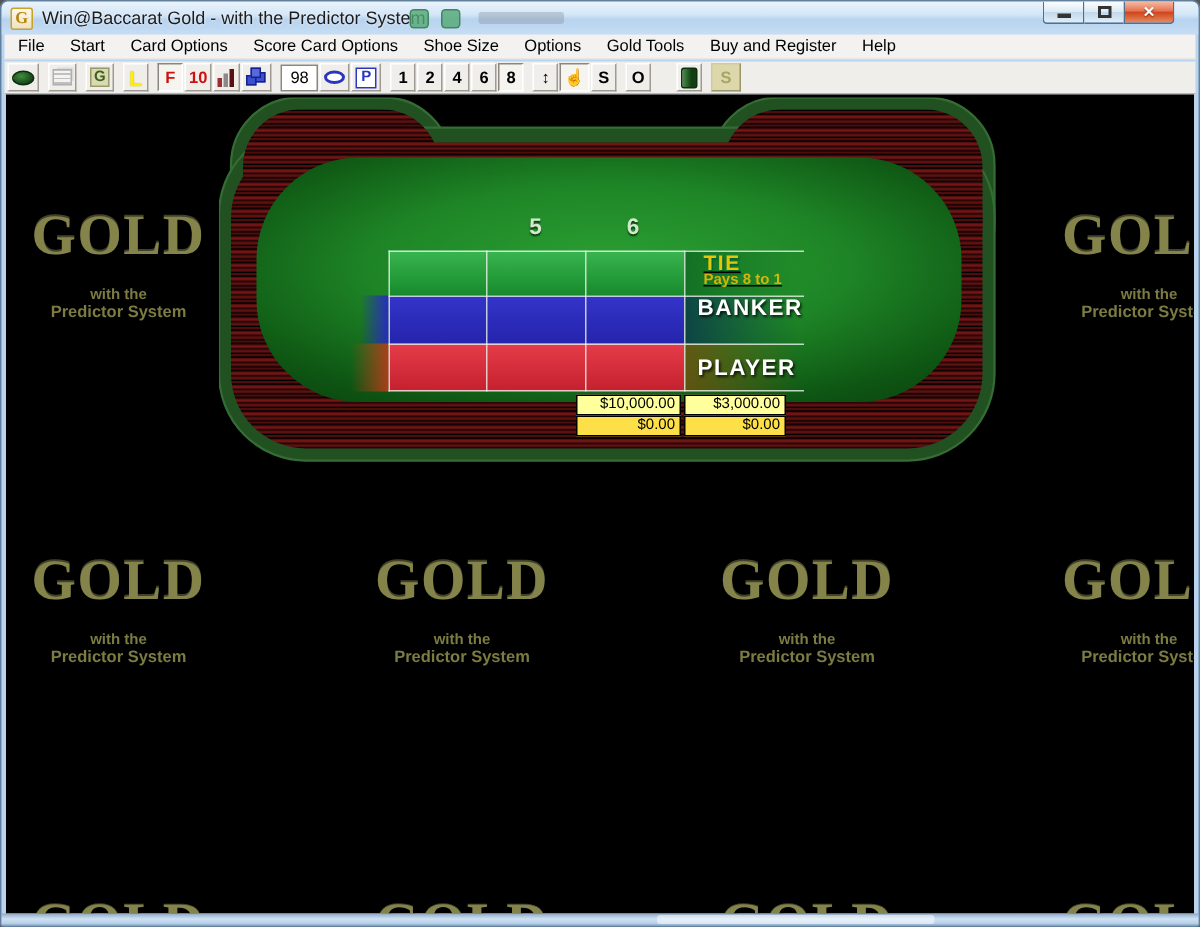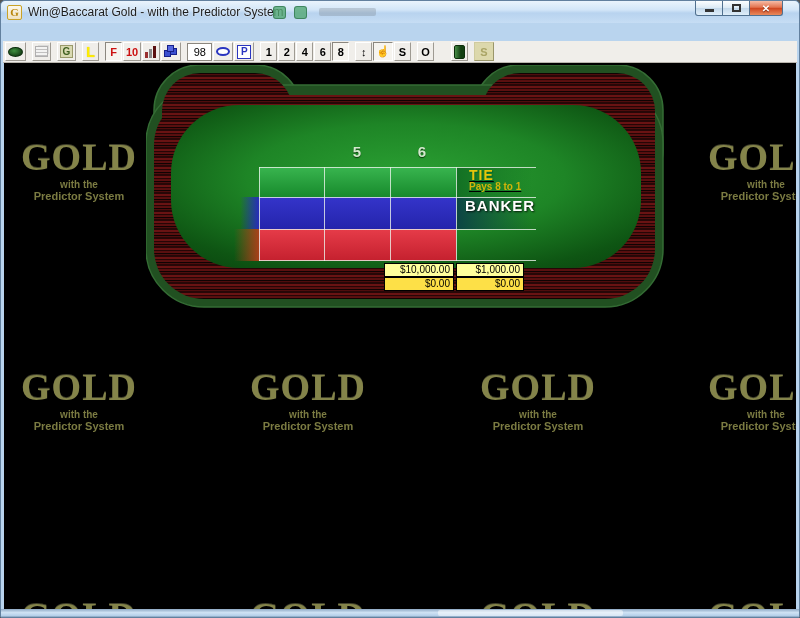--- a/index.html
+++ b/index.html
@@ -109,21 +109,21 @@
     position:absolute; top:62px; left:3px; right:3px; bottom:8px;
     background:#000; overflow:hidden;
   }
   
   .wm { position:absolute; width:130px; text-align:center; pointer-events:none; }
   .wm-gold {
     font-family:"Liberation Serif", serif; font-weight:bold;
     font-size:38px; line-height:36px; letter-spacing:1px; color:#84844a;
     text-shadow:0 -1px 0 rgba(190,190,125,.35), 1px 2px 2px #000;
   }
-  .wm-sub1 { font-size:10px; font-weight:bold; color:#7b7b42; margin-top:4px;
+  .wm-sub1 { font-size:10px; font-weight:bold; color:#7b7b42; margin-top:16px;
     text-shadow:1px 1px 1px #000; }
   .wm-sub2 { font-size:11px; font-weight:bold; color:#7b7b42;
     text-shadow:1px 1px 1px #000; }
   
   .tablewrap { position:absolute; left:142px; top:2px; width:520px; height:244px; }
   
   .hdr-num { position:absolute; top:80px; width:30px; text-align:center;
     font-size:15px; font-weight:bold; color:#d3e9cd; text-shadow:0 1px 1px #0a3a0a; }
   .bet-row { position:absolute; }
   .tie-cells   { left:255px; top:104px; width:197px; height:30px;
@@ -182,20 +182,31 @@
       </div>
       <div class="wbtn max">
         <span class="glyph-max"></span>
       </div>
       <div class="wbtn close">
         <span class="glyph-close">✕</span>
       </div>
     </div>
   </div>
 
+  <div class="menubar">
+    <span class="menu-item">File</span>
+    <span class="menu-item">Start</span>
+    <span class="menu-item">Card Options</span>
+    <span class="menu-item">Score Card Options</span>
+    <span class="menu-item">Shoe Size</span>
+    <span class="menu-item">Options</span>
+    <span class="menu-item">Gold Tools</span>
+    <span class="menu-item">Buy and Register</span>
+    <span class="menu-item">Help</span>
+  </div>
 
   <div class="toolbar">
     <div class="tbtn">
       <span class="icon-table-oval"></span>
     </div>
     <div class="tbtn gap">
       <span class="icon-scorecard"></span>
     </div>
     <div class="tbtn gap">
       <span class="gbtn">G</span>
@@ -331,32 +342,35 @@
       <div class="tie-word">TIE</div>
       <div class="tie-sub">Pays 8 to 1</div>
     </div>
     <div class="bet-row banker-fade"></div>
     <div class="bet-row banker-cells"></div>
     <div class="bet-row banker-labelzone">
       <span class="zone-word">BANKER</span>
     </div>
     <div class="bet-row player-fade"></div>
     <div class="bet-row player-cells"></div>
+    <div class="bet-row player-labelzone">
+      <span class="zone-word">PLAYER</span>
+    </div>
 
     <div class="gl v" style="left:255px"></div>
     <div class="gl v" style="left:320px"></div>
     <div class="gl v" style="left:386px"></div>
     <div class="gl v" style="left:452px"></div>
     <div class="gl h" style="top:104px"></div>
     <div class="gl h" style="top:134px"></div>
     <div class="gl h" style="top:166px"></div>
     <div class="gl h" style="top:197px"></div>
 
     <div class="mbox yellow" style="left:332px;top:200px;width:70px">$10,000.00</div>
-    <div class="mbox yellow" style="left:404px;top:200px;width:68px">$1,000.00</div>
+    <div class="mbox yellow" style="left:404px;top:200px;width:68px">$3,000.00</div>
     <div class="mbox white" style="left:332px;top:214px;width:70px">$0.00</div>
     <div class="mbox white" style="left:404px;top:214px;width:68px">$0.00</div>
   </div>
 
   <div class="bottomframe">
     <div class="bottom-glare"></div>
   </div>
 
 </div>
 

